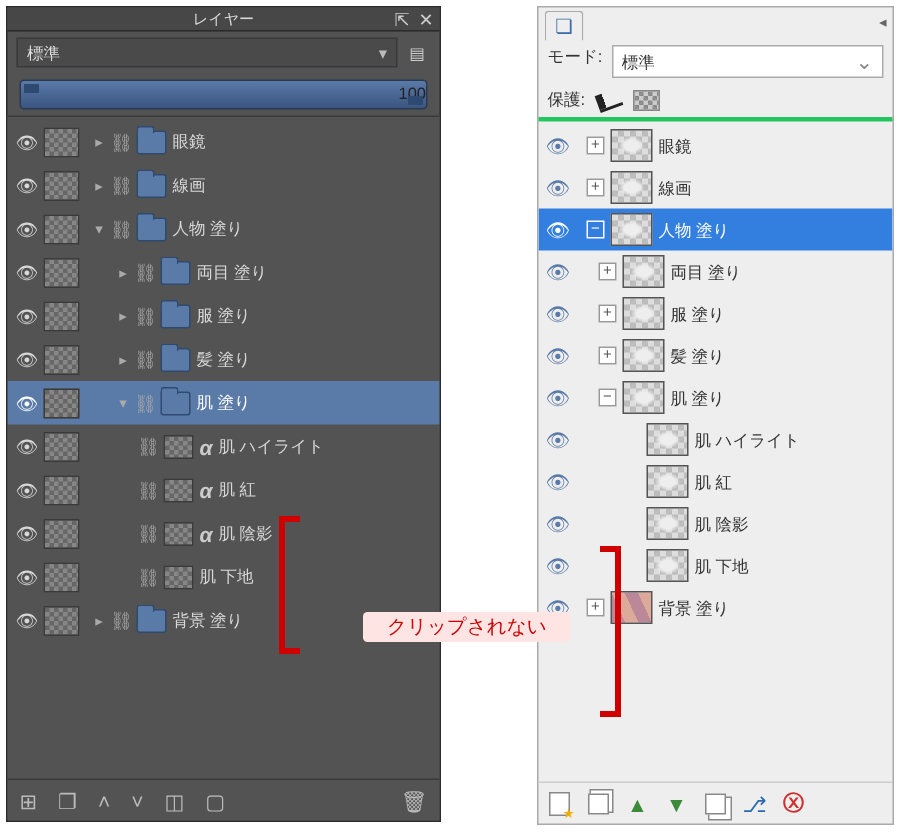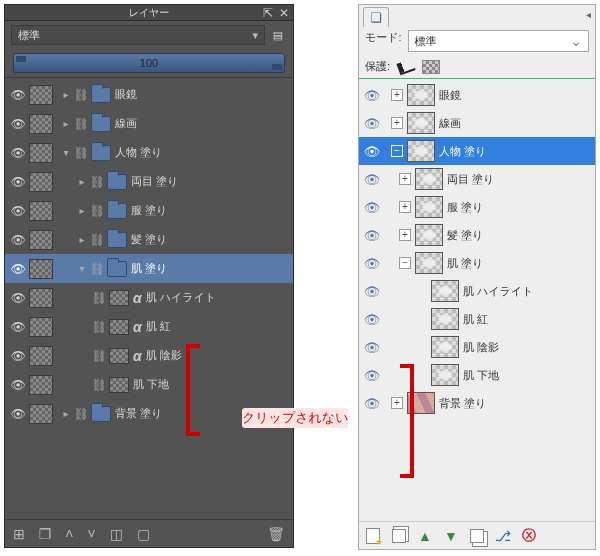--- a/index.html
+++ b/index.html
@@ -74,21 +74,21 @@
   }
 
   .opacity-bar {
     margin: 4px 8px;
     height: 20px;
     background: linear-gradient(to bottom, #5a7aa8, #3a5580);
     border: 1px solid #2a3a55;
     border-radius: 3px;
     display: flex;
     align-items: center;
-    justify-content: center;
+    justify-content: flex-end;
     color: #222;
     position: relative;
   }
   .opacity-bar .track-ticks::before,
   .opacity-bar .track-ticks::after {
     content: "";
     position: absolute;
     width: 10px; height: 6px;
     background: #2f4a70;
   }
@@ -230,21 +230,21 @@
     color: #fff;
     display: flex;
     align-items: center;
     padding: 0 8px;
     justify-content: space-between;
   }
   .light-protect {
     display:flex; align-items:center;
     padding: 4px 6px;
     gap: 8px;
-    border-bottom: 1px solid #22c55e;
+    border-bottom: 3px solid #22c55e;
   }
   .swatch-brush {
     width: 16px; height: 12px;
     background: linear-gradient(to right,#222 0%,#222 30%,transparent 30%);
     border-bottom: 2px solid #222;
     transform: rotate(-20deg);
   }
   .swatch-checker {
     width: 18px; height: 14px;
     background-image:
@@ -605,14 +605,14 @@
     <span class="lf-ico lf-del">ⓧ</span>
   </div>
 </div>
 
 <div class="anno" style="left:186px; top:344px; width:140px; height:92px;">
   <div class="bracket" style="left:0; top:0; height:92px;"></div>
 </div>
 
 <div class="anno" style="left:298px; top:364px; width:140px; height:114px;">
   <div class="bracket flip" style="right:24px; top:0; height:114px;"></div>
-  <span style="position:absolute; left:-56px; top:44px; background:#ffe4e4; padding:1px 0; border-radius:3px;">クリップされない</span>
+  <span style="position:absolute; left:-56px; top:44px; background:#ffe4e4; padding:1px 16px; border-radius:3px;">クリップされない</span>
 </div>
 
 </body></html>

